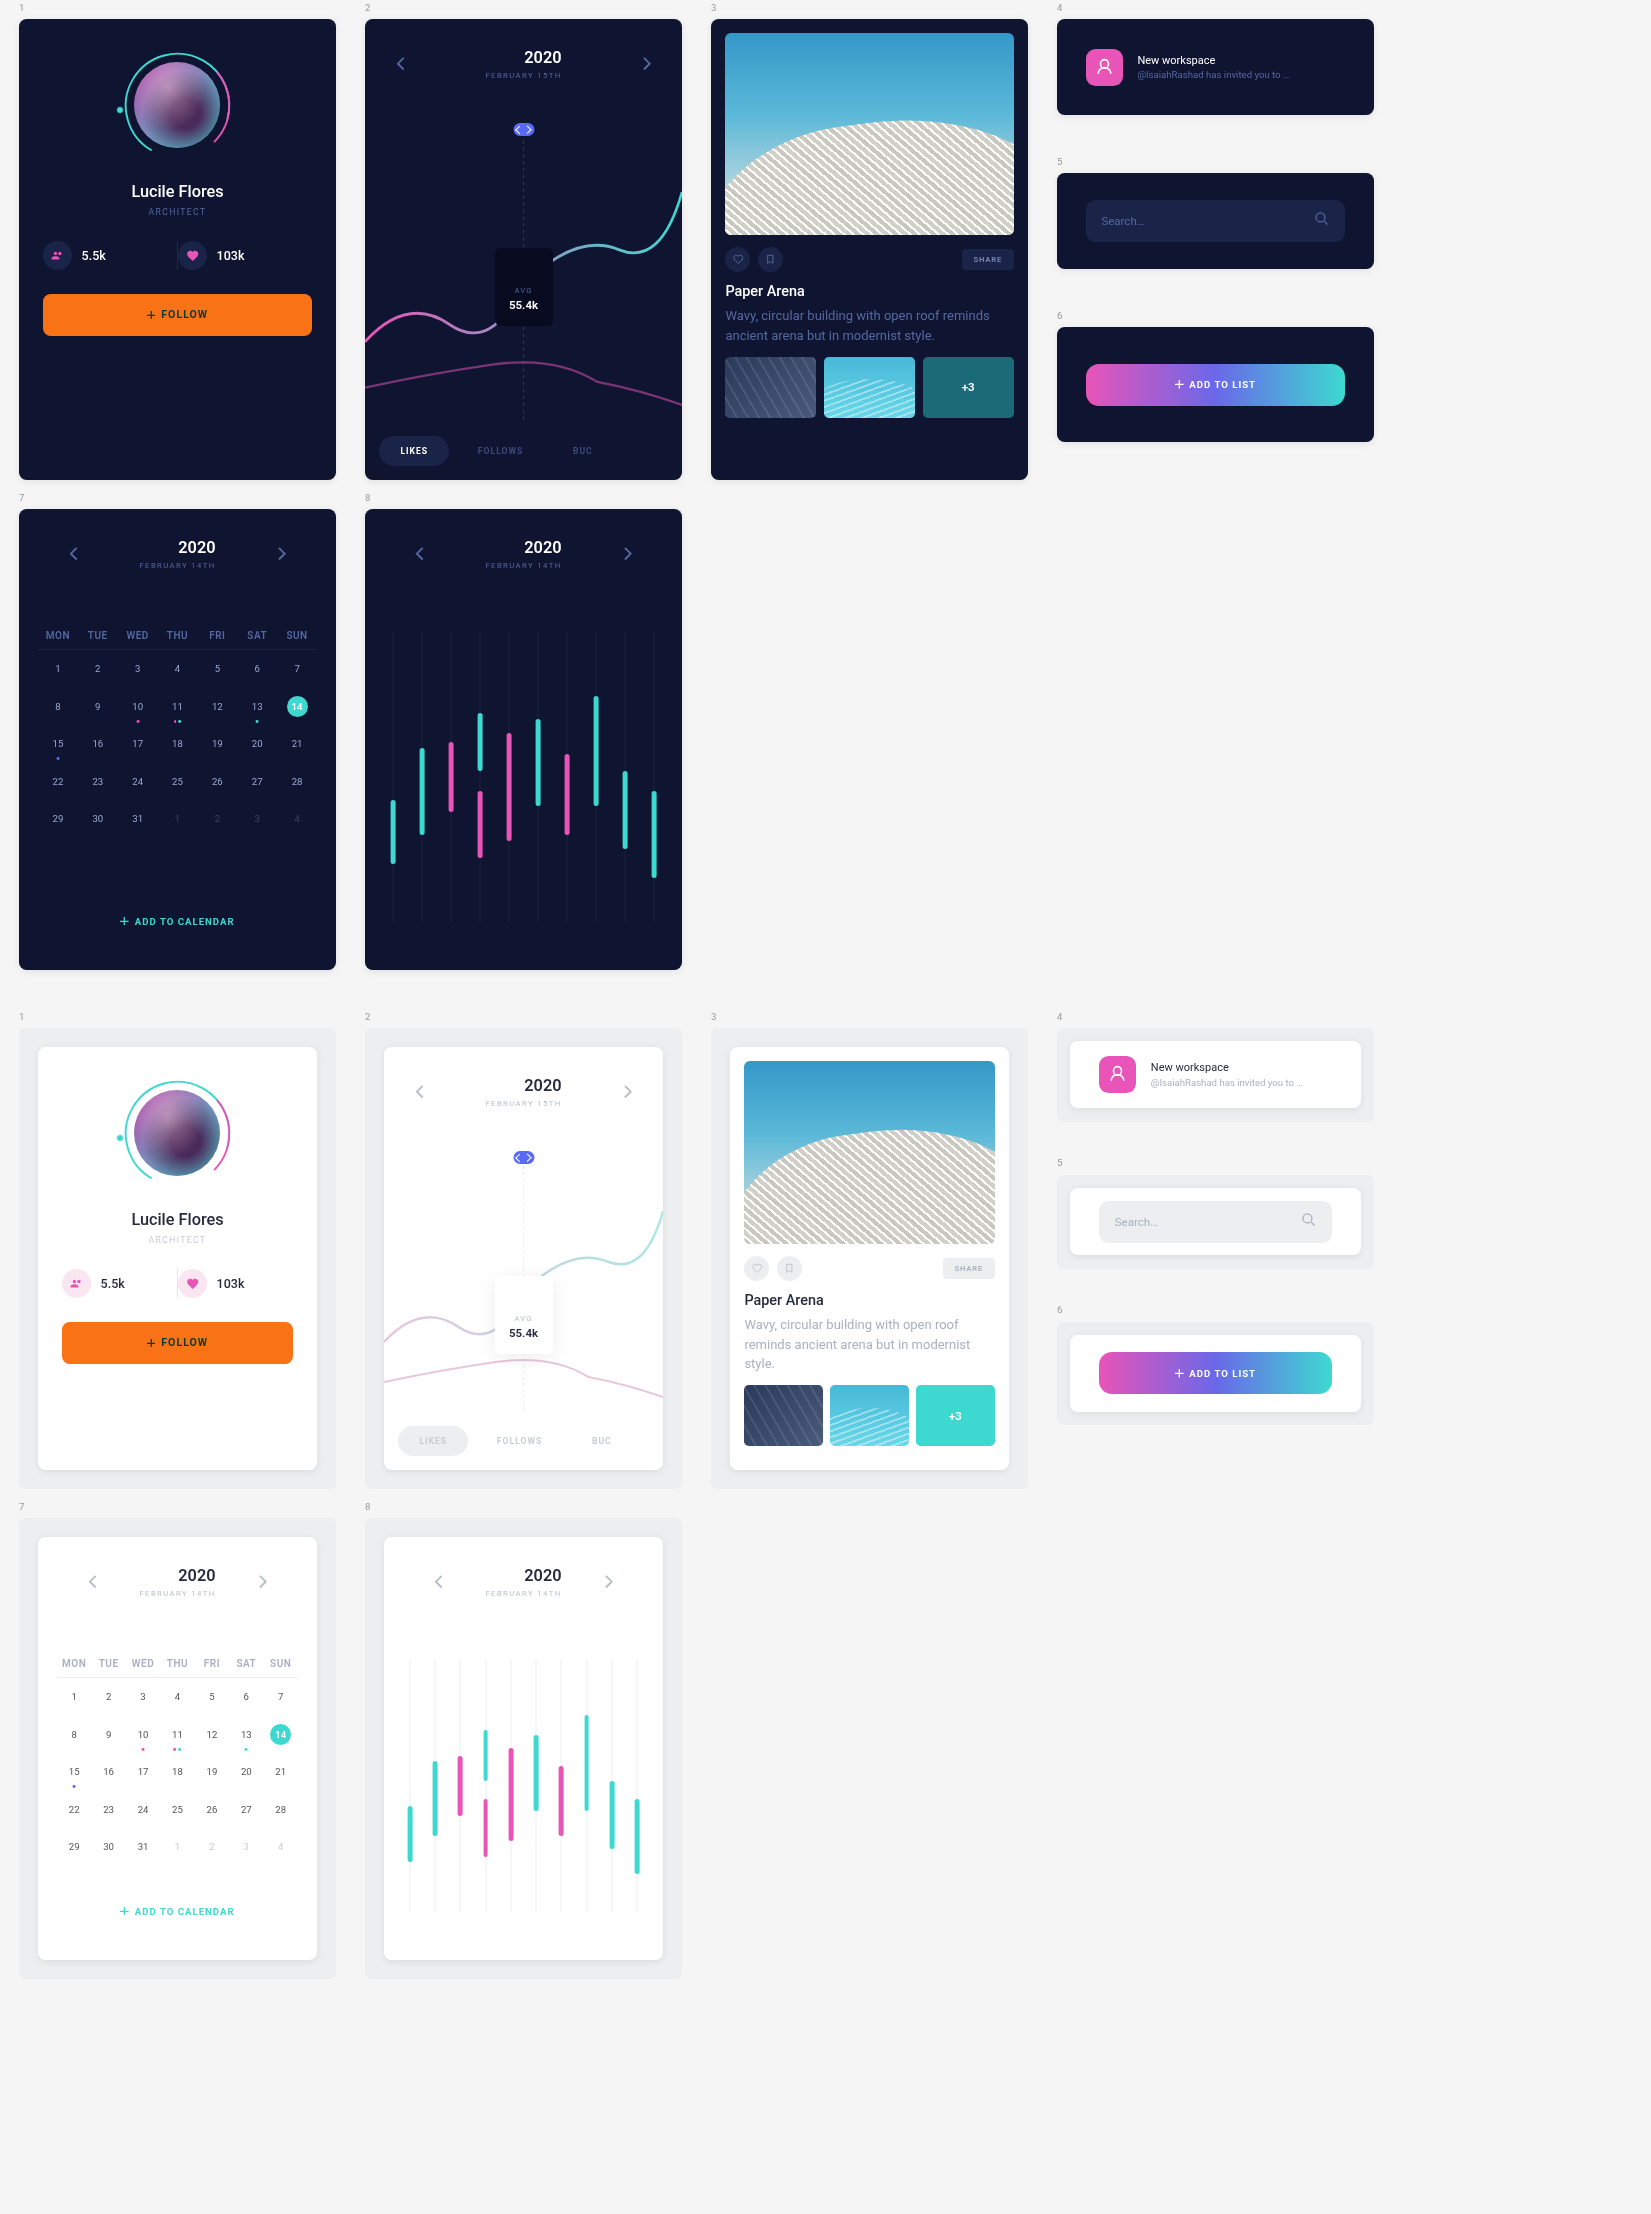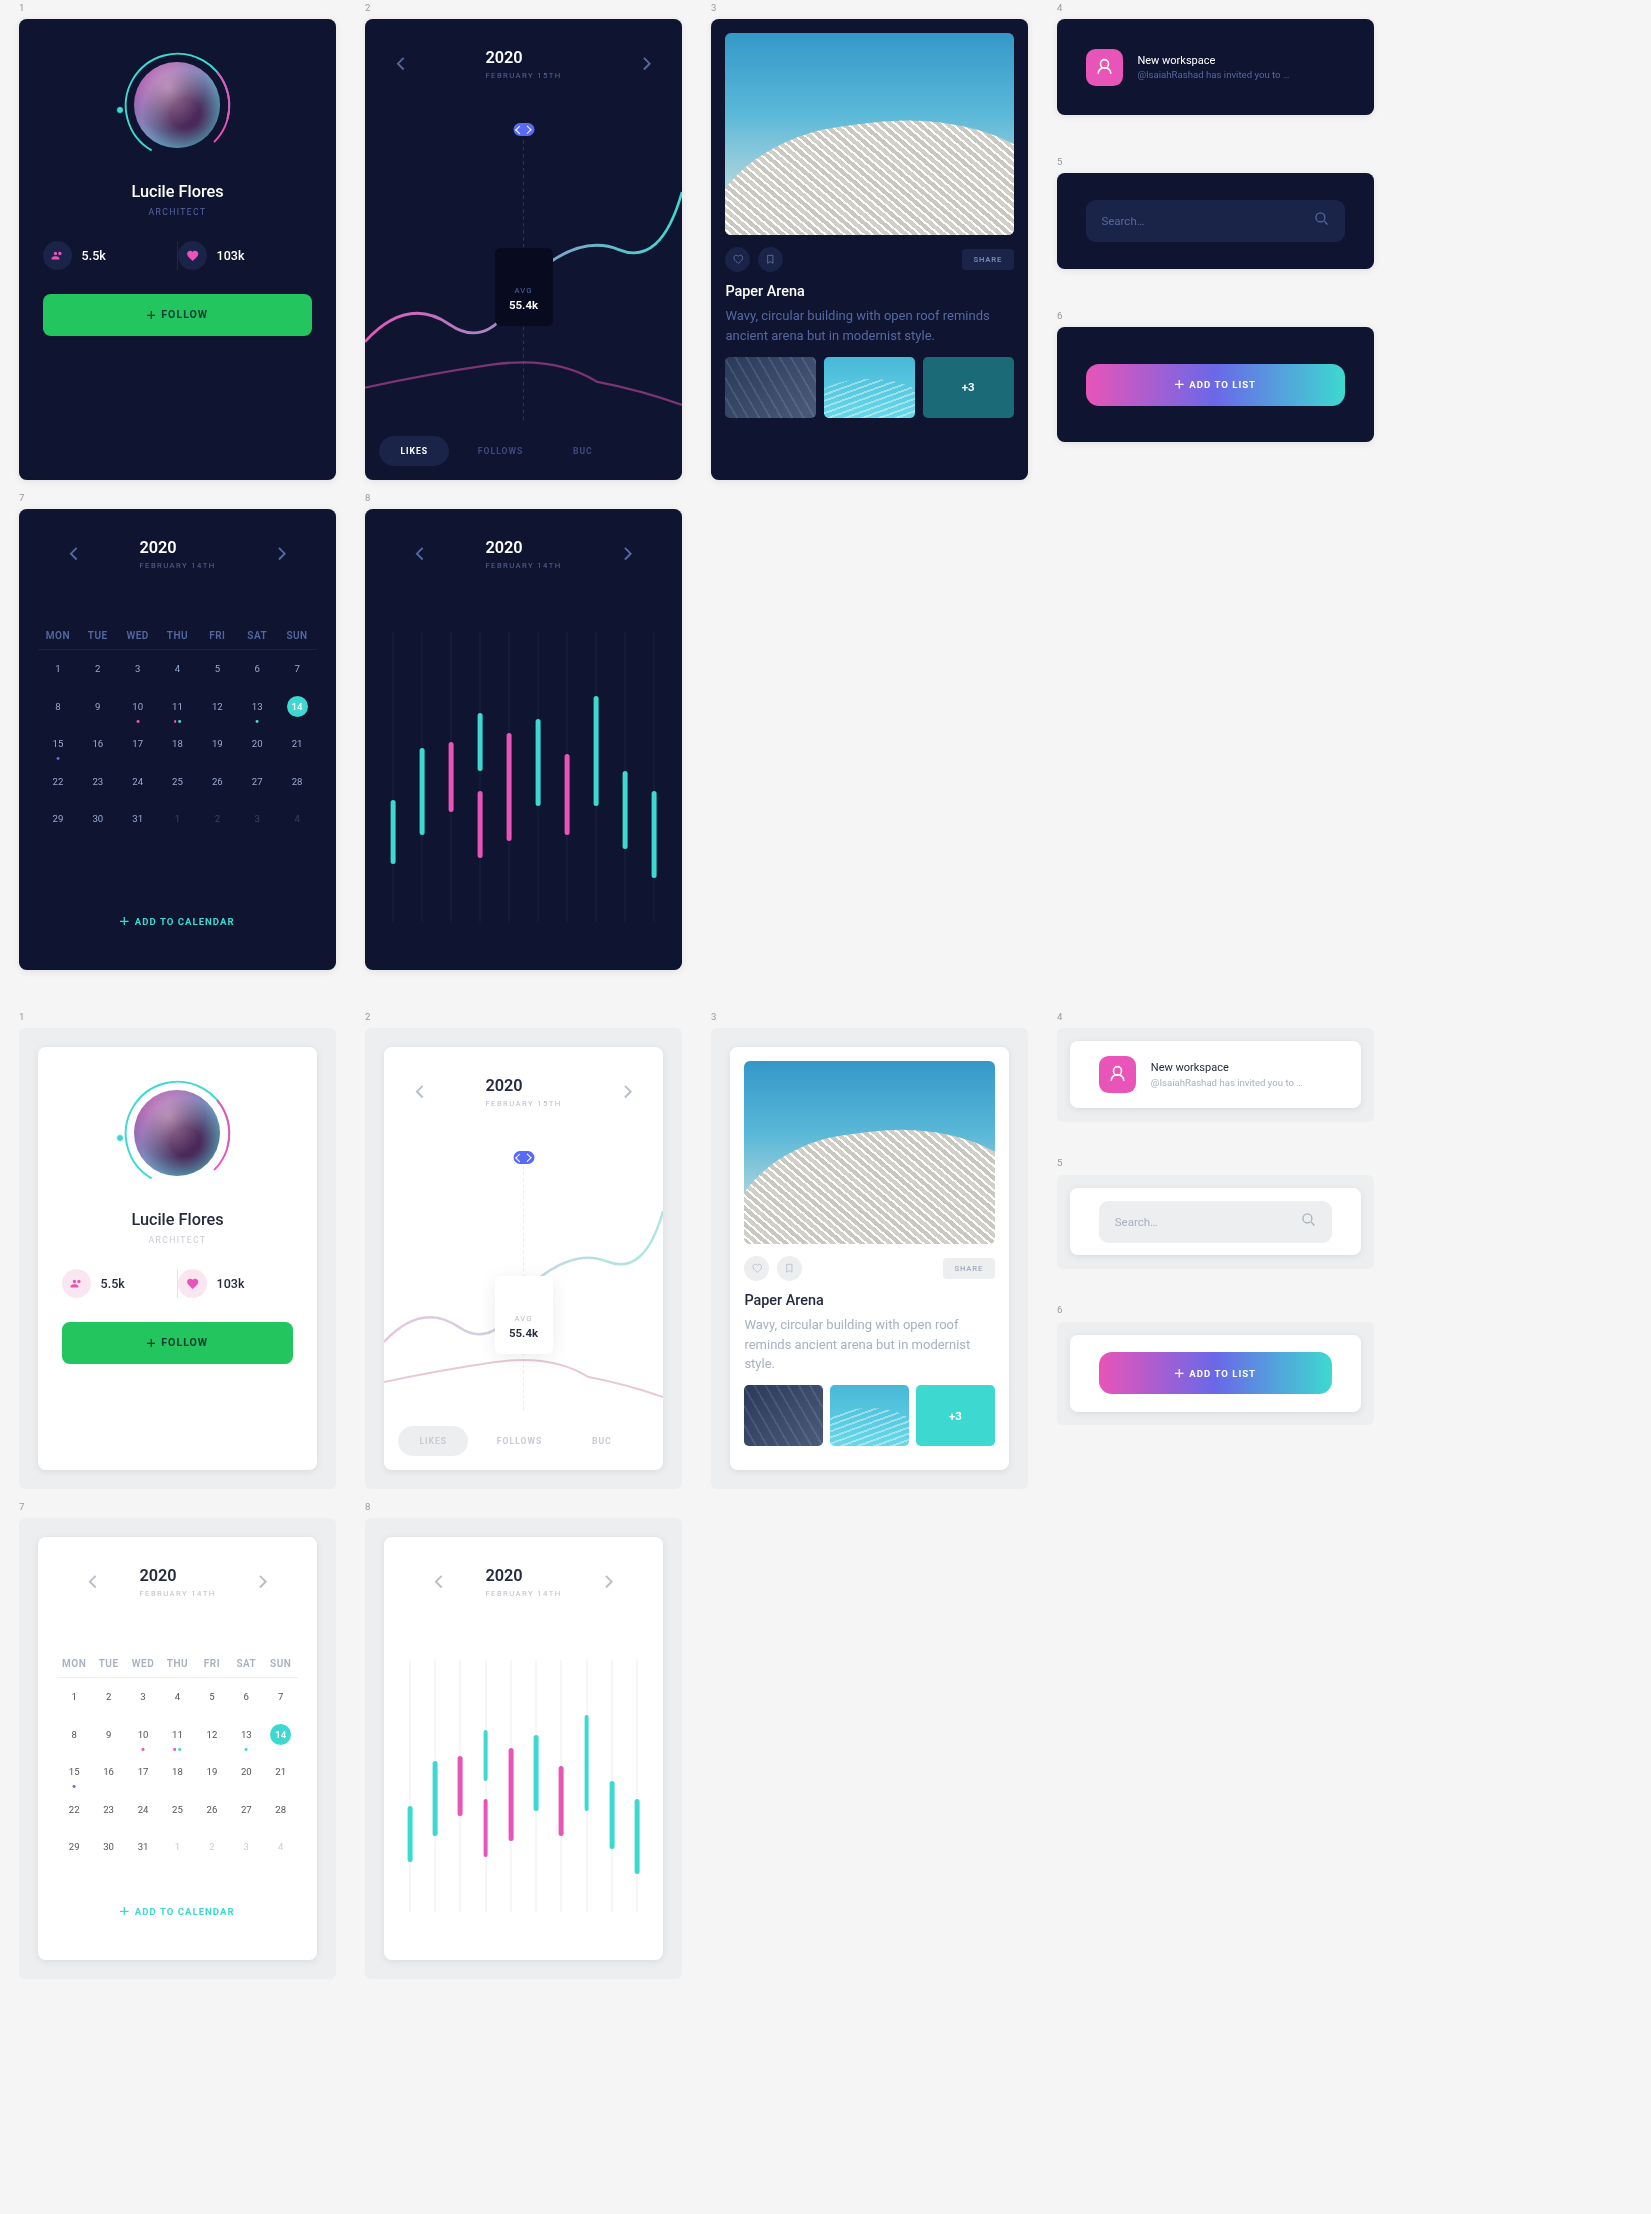--- a/index.html
+++ b/index.html
@@ -32,31 +32,31 @@
 .dk .prole{color:#5568a0}
 .lt .prole{color:#c8ccd4}
 .stats{display:flex;gap:0;width:100%;margin-bottom:24px}
 .stat{flex:1;display:flex;flex-direction:row;align-items:center;gap:9.6px}
 .stat:first-child{border-right:1px solid rgba(100,120,180,.2)}
 .stat-ic{width:29px;height:29px;border-radius:50%;display:flex;align-items:center;justify-content:center}
 .dk .stat-ic{background:#1a2348}
 .lt .stat-ic{background:#fae6f0}
 .stat-ic svg{width:13.4px;height:13.4px;fill:#e854b8}
 .stat-v{font-size:12.5px;font-weight:500}
-.btn-follow{width:100%;height:42px;border:none;border-radius:7.7px;background:#22c55e;color:#0a3a35;font-size:10.6px;font-weight:700;letter-spacing:1px;display:flex;align-items:center;justify-content:center;gap:5.8px;cursor:pointer}
+.btn-follow{width:100%;height:42px;border:none;border-radius:7.7px;background:#f97316;color:#0a3a35;font-size:10.6px;font-weight:700;letter-spacing:1px;display:flex;align-items:center;justify-content:center;gap:5.8px;cursor:pointer}
 .btn-follow svg{width:8.6px;height:8.6px;fill:currentColor}
 
 
 .linec{padding:29px 0 0;position:relative;display:flex;flex-direction:column}
 .lhdr{display:flex;align-items:center;justify-content:space-between;padding:0 24px;margin-bottom:43px}
 .larr{width:23px;height:23px;display:flex;align-items:center;justify-content:center;cursor:pointer}
 .larr svg{width:9.6px;height:15.4px;fill:none;stroke-width:2}
 .dk .larr svg{stroke:#5568a0}
 .lt .larr svg{stroke:#b8bec8}
-.lttl{text-align:left}
+.lttl{text-align:right}
 .lyear{font-size:16.3px;font-weight:600;margin-bottom:3.8px}
 .ldate{font-size:7.7px;letter-spacing:1.4px}
 .dk .ldate{color:#5568a0}
 .lt .ldate{color:#b8bec8}
 .lchart{flex:1;position:relative}
 .lchart svg{position:absolute;top:0;left:0;width:100%;height:100%}
 .lpill{position:absolute;top:0;left:50%;transform:translateX(-50%);width:21px;height:13.4px;border-radius:6.7px;background:#5a6af8;display:flex;align-items:center;justify-content:space-between;padding:0 3.8px}
 .lpill::before,.lpill::after{content:"";width:4.8px;height:4.8px;border-left:1px solid #fff;border-bottom:1px solid #fff}
 .lpill::before{transform:rotate(45deg)}
 .lpill::after{transform:rotate(-135deg)}

